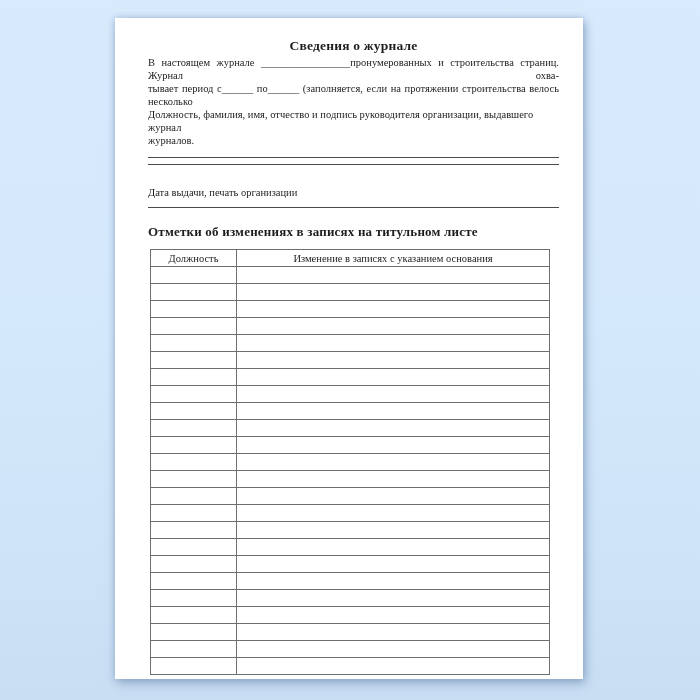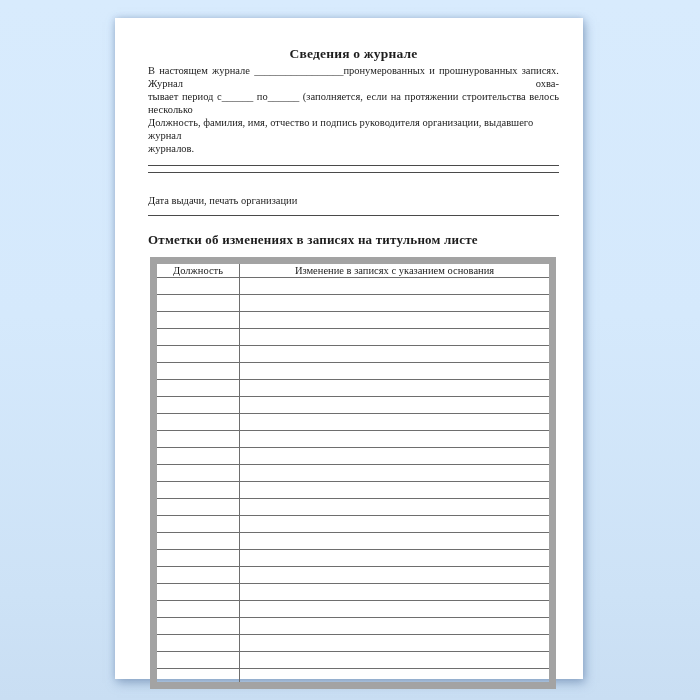--- a/index.html
+++ b/index.html
@@ -15,21 +15,21 @@
     font-family: "Liberation Serif", "DejaVu Serif", serif;
   }
   .page {
     position: absolute;
     left: 115px;
     top: 18px;
     width: 468px;
     height: 661px;
     box-sizing: border-box;
     background: #ffffff;
-    padding: 28px 24px 0 33px;
+    padding: 20px 24px 0 33px;
     color: #1d1d1d;
     box-shadow: 2px 4px 10px rgba(112, 142, 178, 0.65), 0 0 6px rgba(130, 155, 190, 0.45);
   }
   .doc-title {
     margin: 0;
     font-size: 13.5px;
     line-height: 16px;
     font-weight: bold;
     text-align: center;
     letter-spacing: 0.2px;
@@ -63,21 +63,21 @@
     line-height: 15px;
     font-weight: bold;
     text-align: left;
     letter-spacing: 0.2px;
   }
   table.changes {
     margin: 10px 0 0 2px;
     width: 399px;
     border-collapse: collapse;
     table-layout: fixed;
-    border: 7px solid #a3a3a3;
+    border: 1px solid #a3a3a3;
   }
   table.changes th,
   table.changes td {
     border: 1px solid #6e6e6e;
     height: 17px;
     padding: 0 3px;
     box-sizing: border-box;
   }
   table.changes th {
     font-weight: normal;
@@ -89,21 +89,21 @@
   .col-change  { width: 313px; }
 </style>
 </head>
 <body>
 
 <div class="page">
 
   <h1 class="doc-title">Сведения о журнале</h1>
 
   <div class="para">
-    <div class="pline pline-j">В настоящем журнале _________________пронумерованных и прошнурованных записях. Журнал охва-</div>
+    <div class="pline pline-j">В настоящем журнале _________________пронумерованных и строительства страниц. Журнал охва-</div>
     <div class="pline pline-j">тывает период с______ по______ (заполняется, если на протяжении строительства велось несколько</div>
     <div class="pline">Должность, фамилия, имя, отчество и подпись руководителя организации, выдавшего журнал</div>
     <div class="pline">журналов.</div>
   </div>
 
   <div class="rule rule-1"></div>
   <div class="rule rule-2"></div>
 
   <div class="issue-label">Дата выдачи, печать организации</div>
 

